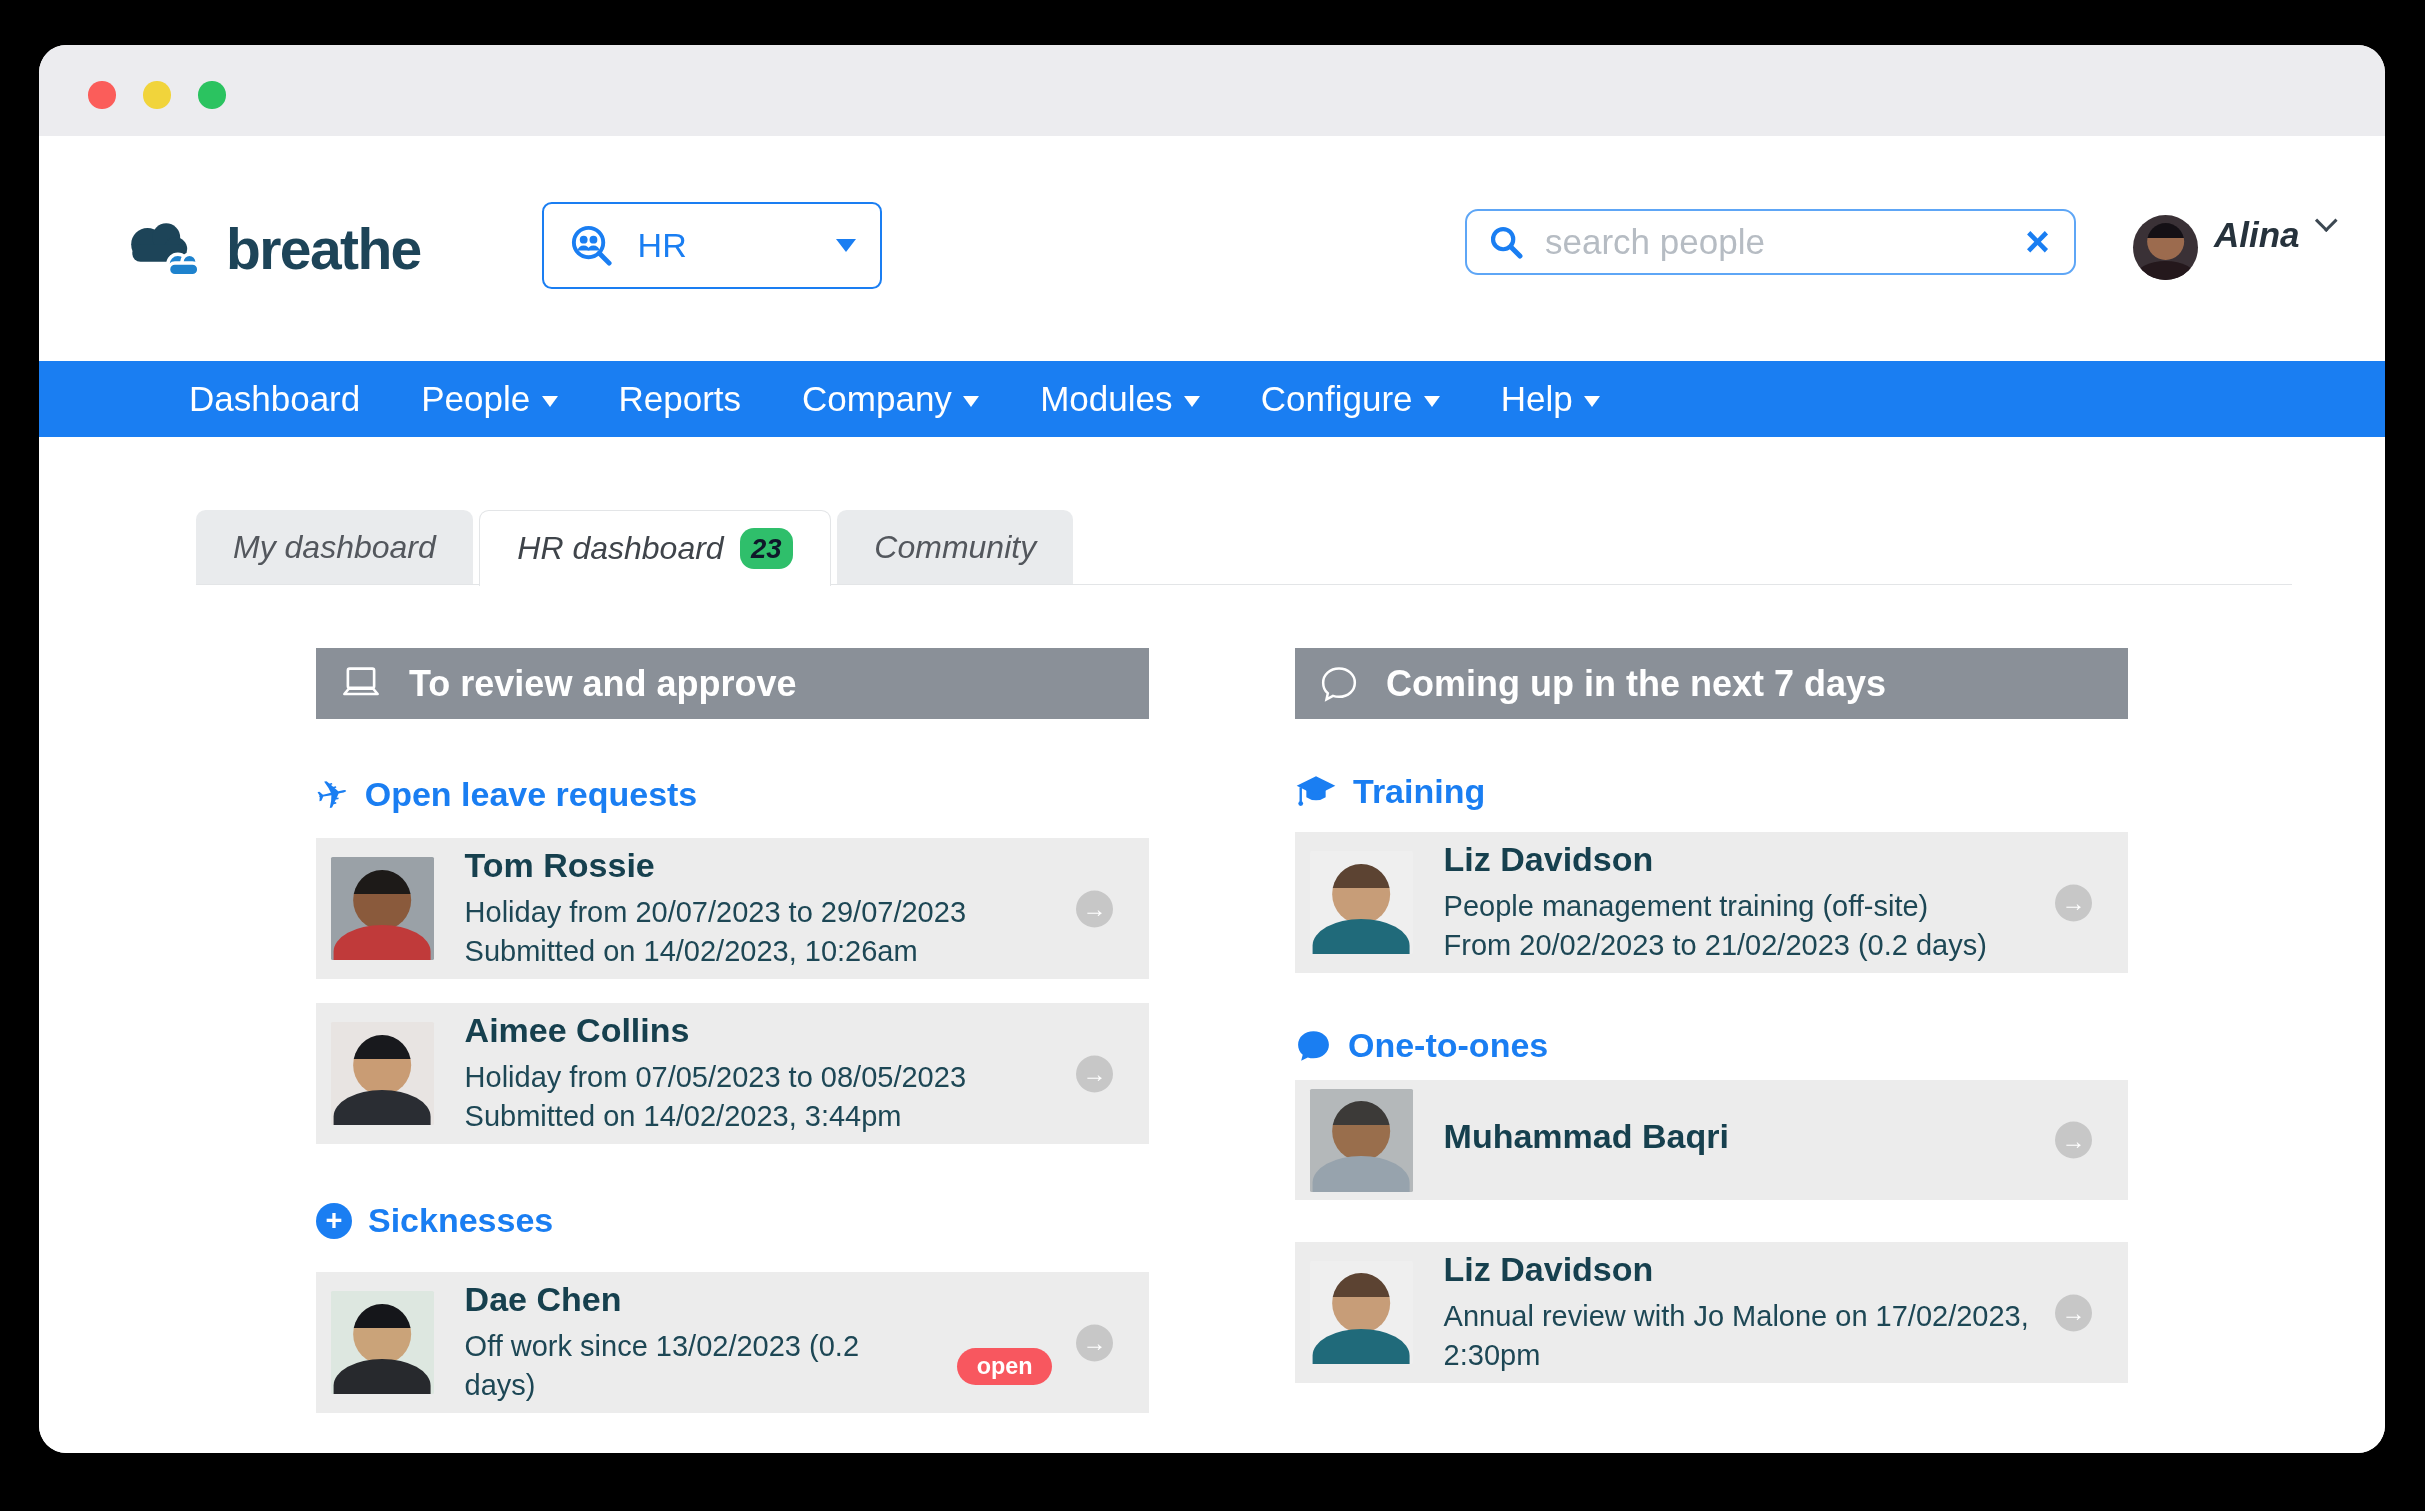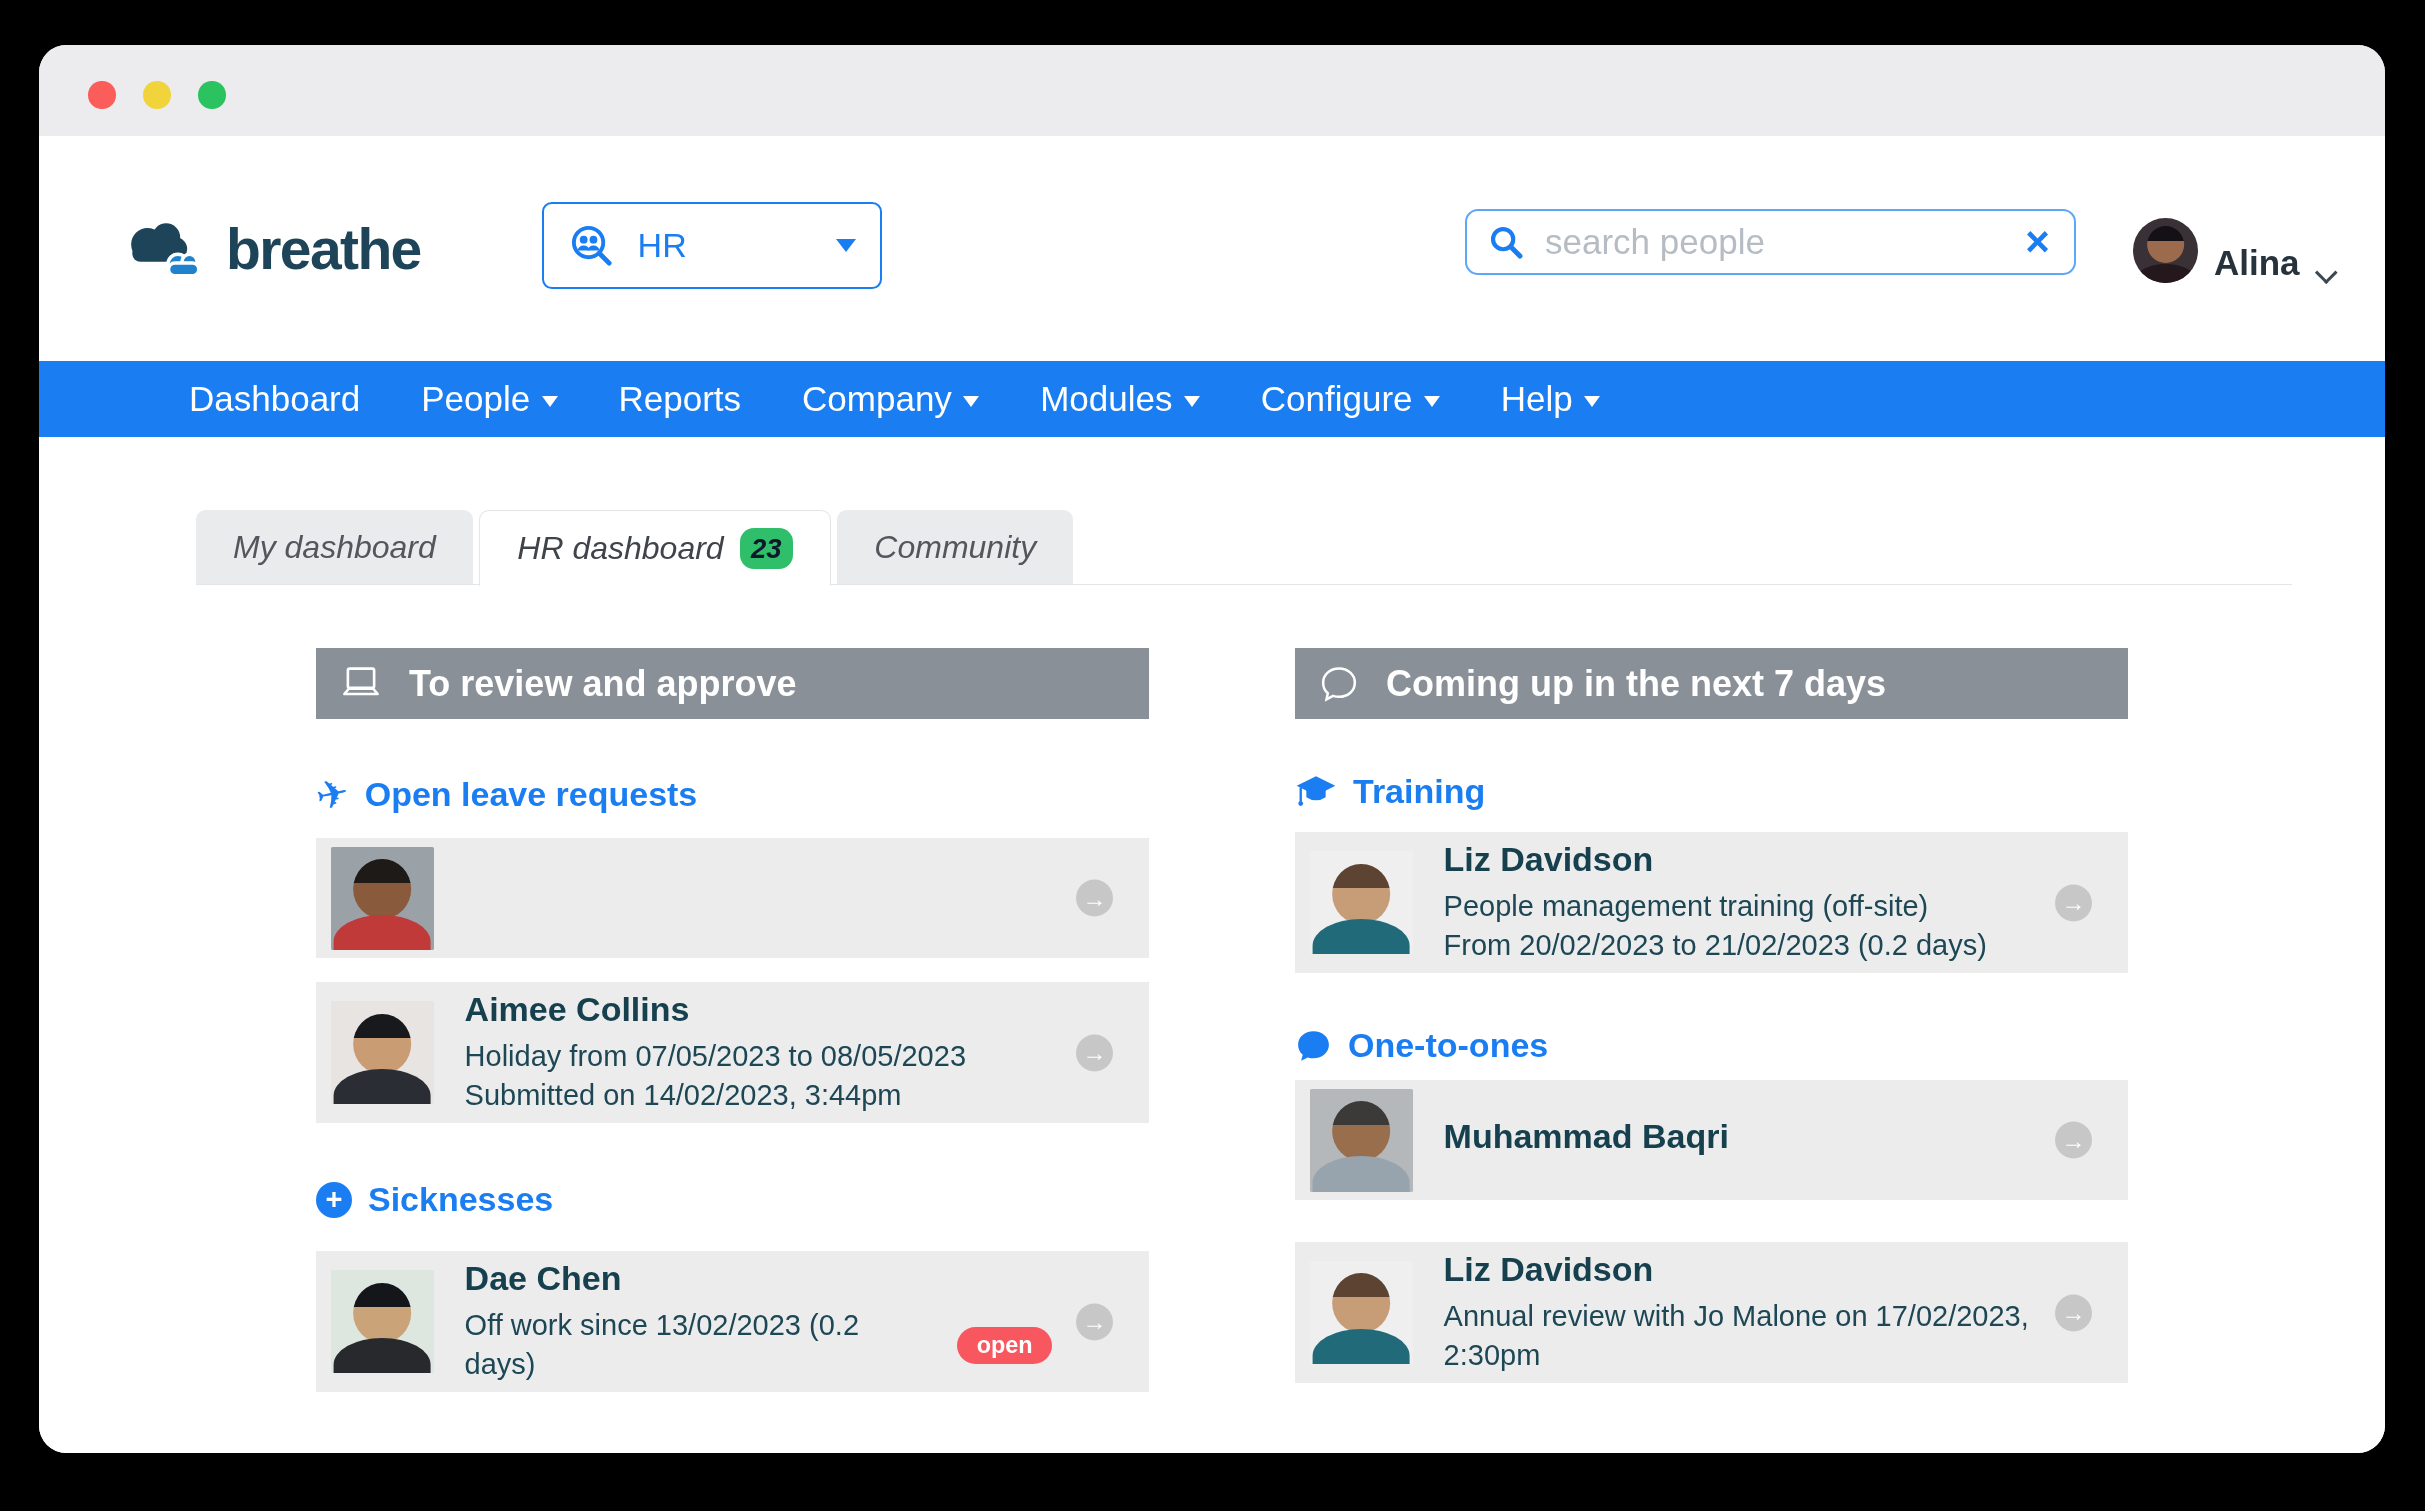--- a/index.html
+++ b/index.html
@@ -21,21 +21,21 @@
 
   .context-switcher{position:absolute;left:503px;top:66px;width:340px;height:87px;border:2.4px solid #1a7ef2;border-radius:9.7px;background:#fff;display:flex;align-items:center;padding:0 24px;box-sizing:border-box;cursor:pointer;}
   .context-value{font-size:34px;color:#1a7ef2;margin-left:22.6px;}
   .caret-blue{margin-left:auto;width:0;height:0;border-left:10.5px solid transparent;border-right:10.5px solid transparent;border-top:13.7px solid #1a7ef2;}
 
   .search-box{position:absolute;left:1426px;top:73px;width:611px;height:66px;border:2.4px solid #5ea6f6;border-radius:13px;display:flex;align-items:center;padding:0 21px;box-sizing:border-box;background:#fff;}
   .search-input{flex:1;border:none;outline:none;font-size:35px;color:#33414c;margin-left:18px;font-family:inherit;background:transparent;min-width:0;}
   .search-input::placeholder{color:#b6bcc3;}
   .clear-btn{border:none;background:none;color:#1a7ef2;font-size:42px;font-weight:700;line-height:1;cursor:pointer;padding:0 3.2px;}
 
-  .user-menu{position:absolute;left:2094px;top:79px;height:68px;display:flex;align-items:flex-end;gap:16px;cursor:pointer;}
+  .user-menu{position:absolute;left:2094px;top:79px;height:68px;display:flex;align-items:flex-start;gap:16px;cursor:pointer;font-style:italic;}
   .avatar{width:65px;height:65px;border-radius:50%;position:relative;overflow:hidden;background:#3a3136;}
   .avatar::before{content:"";position:absolute;left:50%;top:12%;width:58%;height:58%;transform:translateX(-50%);border-radius:50%;background:linear-gradient(to bottom,#141015 0 40%,#9c6b4e 40%);}
   .avatar::after{content:"";position:absolute;left:50%;bottom:-20%;width:95%;height:50%;transform:translateX(-50%);border-radius:50% 50% 0 0;background:#24181c;}
   .user-name{font-size:35px;font-weight:700;color:#26323c;}
   .chevron-down{width:13px;height:13px;border-right:3.2px solid #3c4852;border-bottom:3.2px solid #3c4852;transform:rotate(45deg) translateY(-3.2px);}
 
   
   .navbar{height:76px;background:#1a7ef2;display:flex;align-items:center;padding-left:150px;gap:61px;}
   .nav-item{display:flex;align-items:center;gap:11.3px;color:#fff;font-size:35px;cursor:pointer;}
   .caret-white{width:0;height:0;border-left:8px solid transparent;border-right:8px solid transparent;border-top:11.3px solid #fff;margin-top:4.9px;}
@@ -194,20 +194,25 @@
           <span>To review and approve</span>
         </div>
 
         <div class="section-title">
           <span class="plane-glyph">✈</span>
           <span>Open leave requests</span>
         </div>
 
         <div class="card">
           <div class="photo p-tom"></div>
+          <div class="card-text">
+            <div class="name">Tom Rossie</div>
+            <div class="line">Holiday from 20/07/2023 to 29/07/2023</div>
+            <div class="line">Submitted on 14/02/2023, 10:26am</div>
+          </div>
           <button class="arrow-btn">
             <span class="arrow-glyph">→</span>
           </button>
         </div>
 
         <div class="card mt-30">
           <div class="photo p-aimee"></div>
           <div class="card-text">
             <div class="name">Aimee Collins</div>
             <div class="line">Holiday from 07/05/2023 to 08/05/2023</div>

